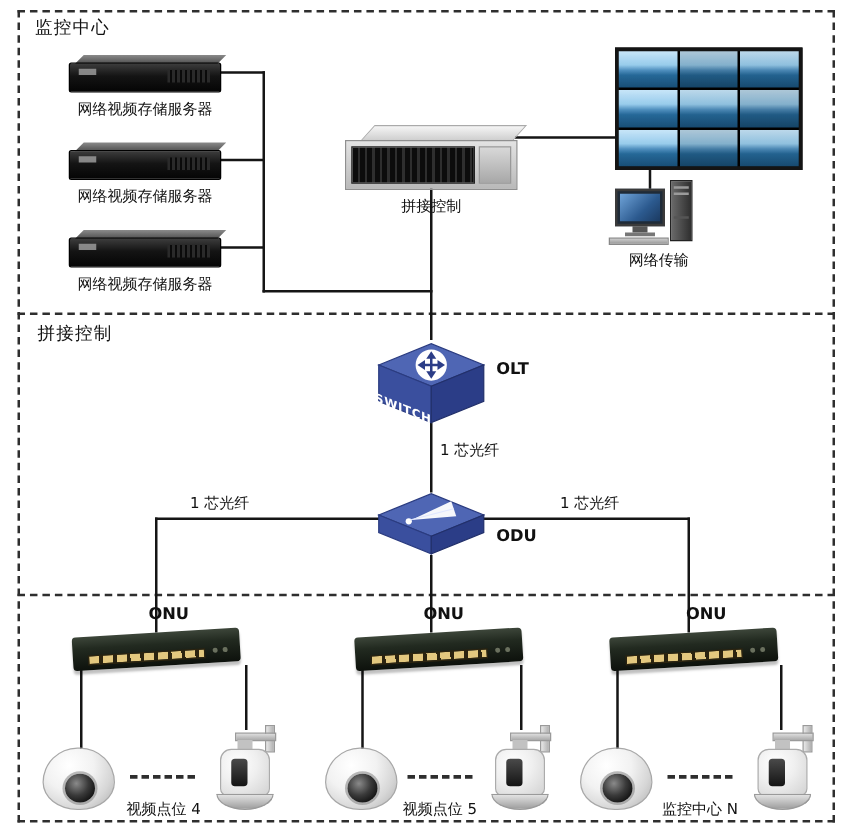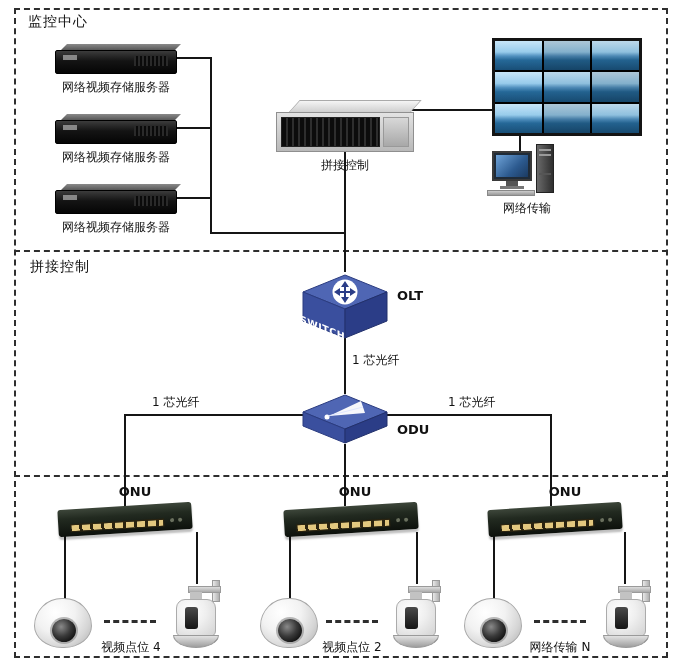--- a/index.html
+++ b/index.html
@@ -272,16 +272,16 @@
     <div class="ptz-neck"></div>
     <div class="ptz-body"></div>
     <div class="ptz-skirt"></div>
   </div>
 
   <div class="dash-ellipsis" style="left:104px;top:620px;"></div>
   <div class="dash-ellipsis" style="left:326px;top:620px;"></div>
   <div class="dash-ellipsis" style="left:534px;top:620px;"></div>
 
   <div class="lbl ctr" style="left:86px;top:640px;width:90px;">视频点位 4</div>
-  <div class="lbl ctr" style="left:307px;top:640px;width:90px;">视频点位 2</div>
-  <div class="lbl ctr" style="left:515px;top:640px;width:90px;">网络传输 N</div>
+  <div class="lbl ctr" style="left:307px;top:640px;width:90px;">视频点位 5</div>
+  <div class="lbl ctr" style="left:515px;top:640px;width:90px;">监控中心 N</div>
 
 </div>
 
 </body></html>

